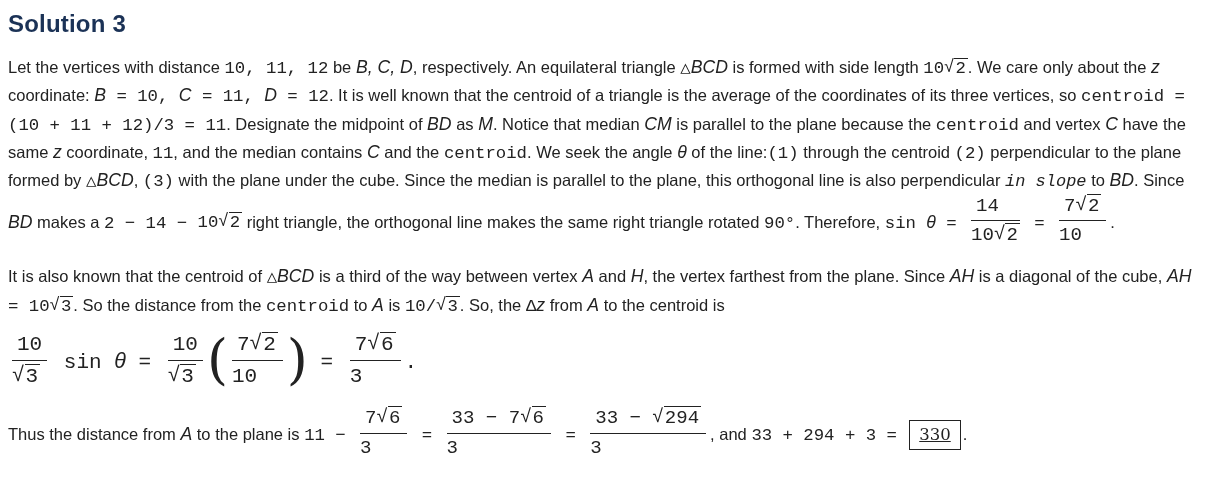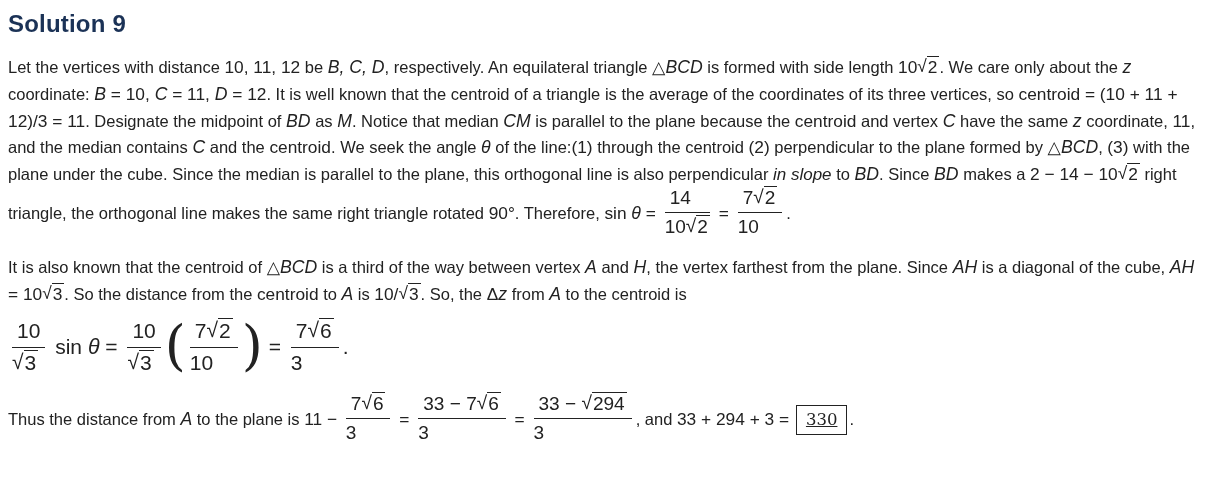--- a/index.html
+++ b/index.html
@@ -10,22 +10,22 @@
     color:#222222;background:#ffffff;
   }
   .heading{
     font-size:24px;font-weight:700;color:#1b3256;
     margin:4px 0 16px 0;letter-spacing:.2px;
   }
   .para{font-size:16.5px;line-height:1.52;margin:0 0 13px 0;}
   .eqline{font-size:20px;line-height:1.4;margin:2px 0 16px 0;}
   
   .mv{font-family:Liberation Sans, sans-serif;font-style:italic;font-size:1.07em;}
-  .mn{font-family:Liberation Sans, sans-serif;font-size:1.05em;}
-  .mit{font-family:Liberation Sans, sans-serif;font-style:italic;font-size:1.03em;}
+  .mn{font-family:Liberation Mono, monospace;font-size:1.05em;}
+  .mit{font-family:Liberation Mono, monospace;font-style:italic;font-size:1.03em;}
   .t{}
   .u{text-underline-offset:3px;}
   .rk{display:inline-block;transform:translateY(-1px);}
   .rad{border-top:1.4px solid currentColor;padding:0 2px 0 1px;}
   .frac{
     display:inline-block;vertical-align:middle;text-align:left;
     font-family:"DejaVu Serif",serif;margin:0 4px;line-height:1.25;
     transform:translateY(-2px);
   }
   .para .frac{font-size:1.1em;}
@@ -38,18 +38,18 @@
   }
   .box{
     display:inline-block;border:1.6px solid #222222;padding:1px 9px 2px 9px;
     font-family:"DejaVu Serif",serif;margin:0 2px;vertical-align:baseline;text-decoration:underline;
   }
 </style>
 </head>
 <body>
 
 <div class="page">
-  <h1 class="heading">Solution 9</h1>
+  <h1 class="heading">Solution 3</h1>
   <p class="para"><span class="t">Let the vertices with distance </span><span class="mn">10, 11, 12</span><span class="t"> be </span><span class="mv">B, C, D</span><span class="t">, respectively. An equilateral triangle </span><span class="mn">△</span><span class="mv">BCD</span><span class="t"> is formed with side length </span><span class="mn"><span>10</span><span class="rk">√</span><span class="rad">2</span></span><span class="t">. We care only about the </span><span class="mv">z</span><span class="t"> coordinate: </span><span class="mv">B</span><span class="mn"> = 10, </span><span class="mv">C</span><span class="mn"> = 11, </span><span class="mv">D</span><span class="mn"> = 12</span><span class="t">. It is well known that the centroid of a triangle is the average of the coordinates of its three vertices, so </span><span class="mn">centroid = (10 + 11 + 12)/3 = 11</span><span class="t">. Designate the midpoint of </span><span class="mv">BD</span><span class="t"> as </span><span class="mv">M</span><span class="t">. Notice that median </span><span class="mv">CM</span><span class="t"> is parallel to the plane because the </span><span class="mn">centroid</span><span class="t"> and vertex </span><span class="mv">C</span><span class="t"> have the same </span><span class="mv">z</span><span class="t"> coordinate, </span><span class="mn">11</span><span class="t">, and the median contains </span><span class="mv">C</span><span class="t"> and the </span><span class="mn">centroid</span><span class="t">. We seek the angle </span><span class="mv">θ</span><span class="t"> of the line:</span><span class="mn">(1)</span><span class="t"> through the centroid </span><span class="mn">(2)</span><span class="t"> perpendicular to the plane formed by </span><span class="mn">△</span><span class="mv">BCD</span><span class="t">, </span><span class="mn">(3)</span><span class="t"> with the plane under the cube. Since the median is parallel to the plane, this orthogonal line is also perpendicular </span><span class="mit">in slope</span><span class="t"> to </span><span class="mv">BD</span><span class="t">. Since </span><span class="mv">BD</span><span class="t"> makes a </span><span class="mn">2 − 14 − </span><span class="mn"><span>10</span><span class="rk">√</span><span class="rad">2</span></span><span class="t"> right triangle, the orthogonal line makes the same right triangle rotated </span><span class="mn">90°</span><span class="t">. Therefore, </span><span class="mn">sin </span><span class="mv">θ</span><span class="mn"> = </span><span class="frac"><span class="num"><span class="mn">14</span></span><span class="den"><span class="mn"><span>10</span><span class="rk">√</span><span class="rad">2</span></span></span></span><span class="mn"> = </span><span class="frac"><span class="num"><span class="mn"><span>7</span><span class="rk">√</span><span class="rad">2</span></span></span><span class="den"><span class="mn">10</span></span></span><span class="t">.</span></p>
   <p class="para"><span class="t">It is also known that the centroid of </span><span class="mn">△</span><span class="mv">BCD</span><span class="t"> is a third of the way between vertex </span><span class="mv">A</span><span class="t"> </span><span class="u">and</span><span class="t"> </span><span class="mv">H</span><span class="t">, the vertex farthest from the plane. Since </span><span class="mv">AH</span><span class="t"> is a diagonal of the cube, </span><span class="mv">AH</span><span class="mn"> = </span><span class="mn"><span>10</span><span class="rk">√</span><span class="rad">3</span></span><span class="t">. So the distance from the </span><span class="mn">centroid</span><span class="t"> to </span><span class="mv">A</span><span class="t"> is </span><span class="mn">10/</span><span class="mn"><span class="rk">√</span><span class="rad">3</span></span><span class="t">. So, the </span><span class="mn">Δ</span><span class="mv">z</span><span class="t"> from </span><span class="mv">A</span><span class="t"> to the centroid is</span></p>
   <div class="eqline"><span class="frac"><span class="num"><span class="mn">10</span></span><span class="den"><span class="mn"><span class="rk">√</span><span class="rad">3</span></span></span></span><span class="mn"> sin </span><span class="mv">θ</span><span class="mn"> = </span><span class="frac"><span class="num"><span class="mn">10</span></span><span class="den"><span class="mn"><span class="rk">√</span><span class="rad">3</span></span></span></span><span class="bigp">(</span><span class="frac"><span class="num"><span class="mn"><span>7</span><span class="rk">√</span><span class="rad">2</span></span></span><span class="den"><span class="mn">10</span></span></span><span class="bigp">)</span><span class="mn"> = </span><span class="frac"><span class="num"><span class="mn"><span>7</span><span class="rk">√</span><span class="rad">6</span></span></span><span class="den"><span class="mn">3</span></span></span><span class="mn">.</span></div>
   <p class="para"><span class="t">Thus the distance from </span><span class="mv">A</span><span class="t"> to the plane is </span><span class="mn">11 − </span><span class="frac"><span class="num"><span class="mn"><span>7</span><span class="rk">√</span><span class="rad">6</span></span></span><span class="den"><span class="mn">3</span></span></span><span class="mn"> = </span><span class="frac"><span class="num"><span class="mn">33 − </span><span class="mn"><span>7</span><span class="rk">√</span><span class="rad">6</span></span></span><span class="den"><span class="mn">3</span></span></span><span class="mn"> = </span><span class="frac"><span class="num"><span class="mn">33 − </span><span class="mn"><span class="rk">√</span><span class="rad">294</span></span></span><span class="den"><span class="mn">3</span></span></span><span class="t">, and </span><span class="mn">33 + 294 + 3 = </span><span class="box">330</span><span class="t">.</span></p>
 </div>
 
 </body></html>

